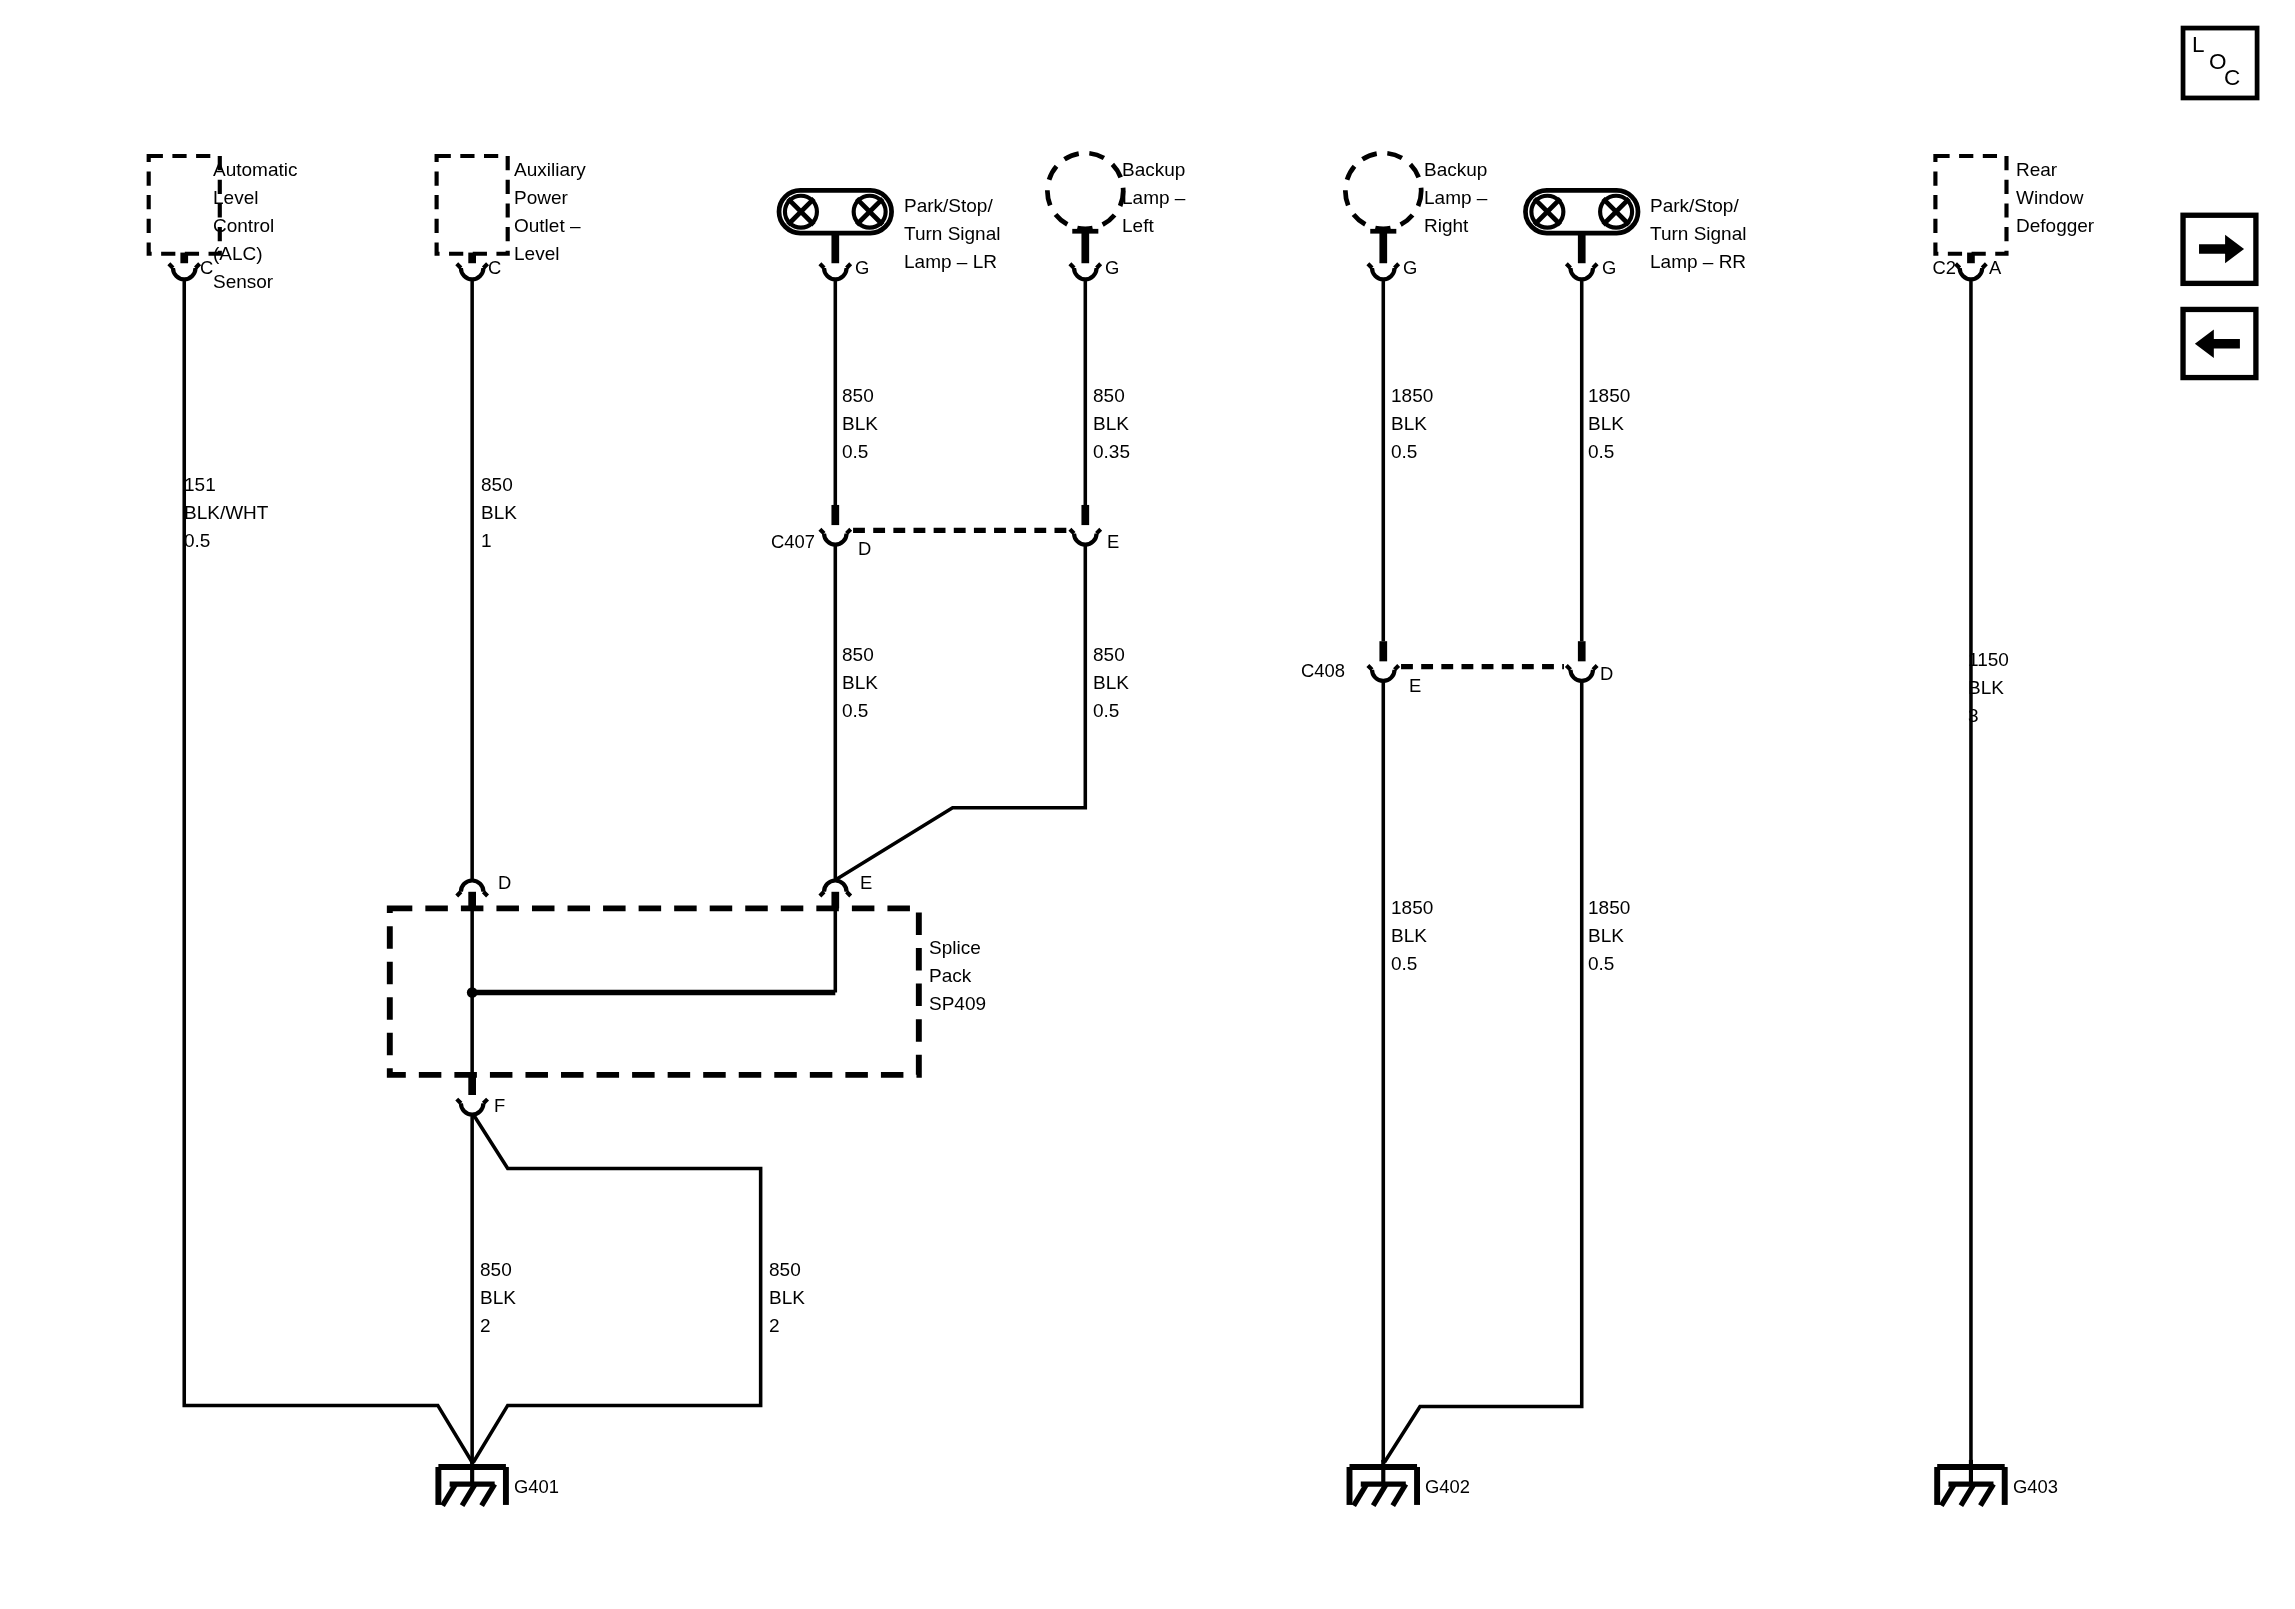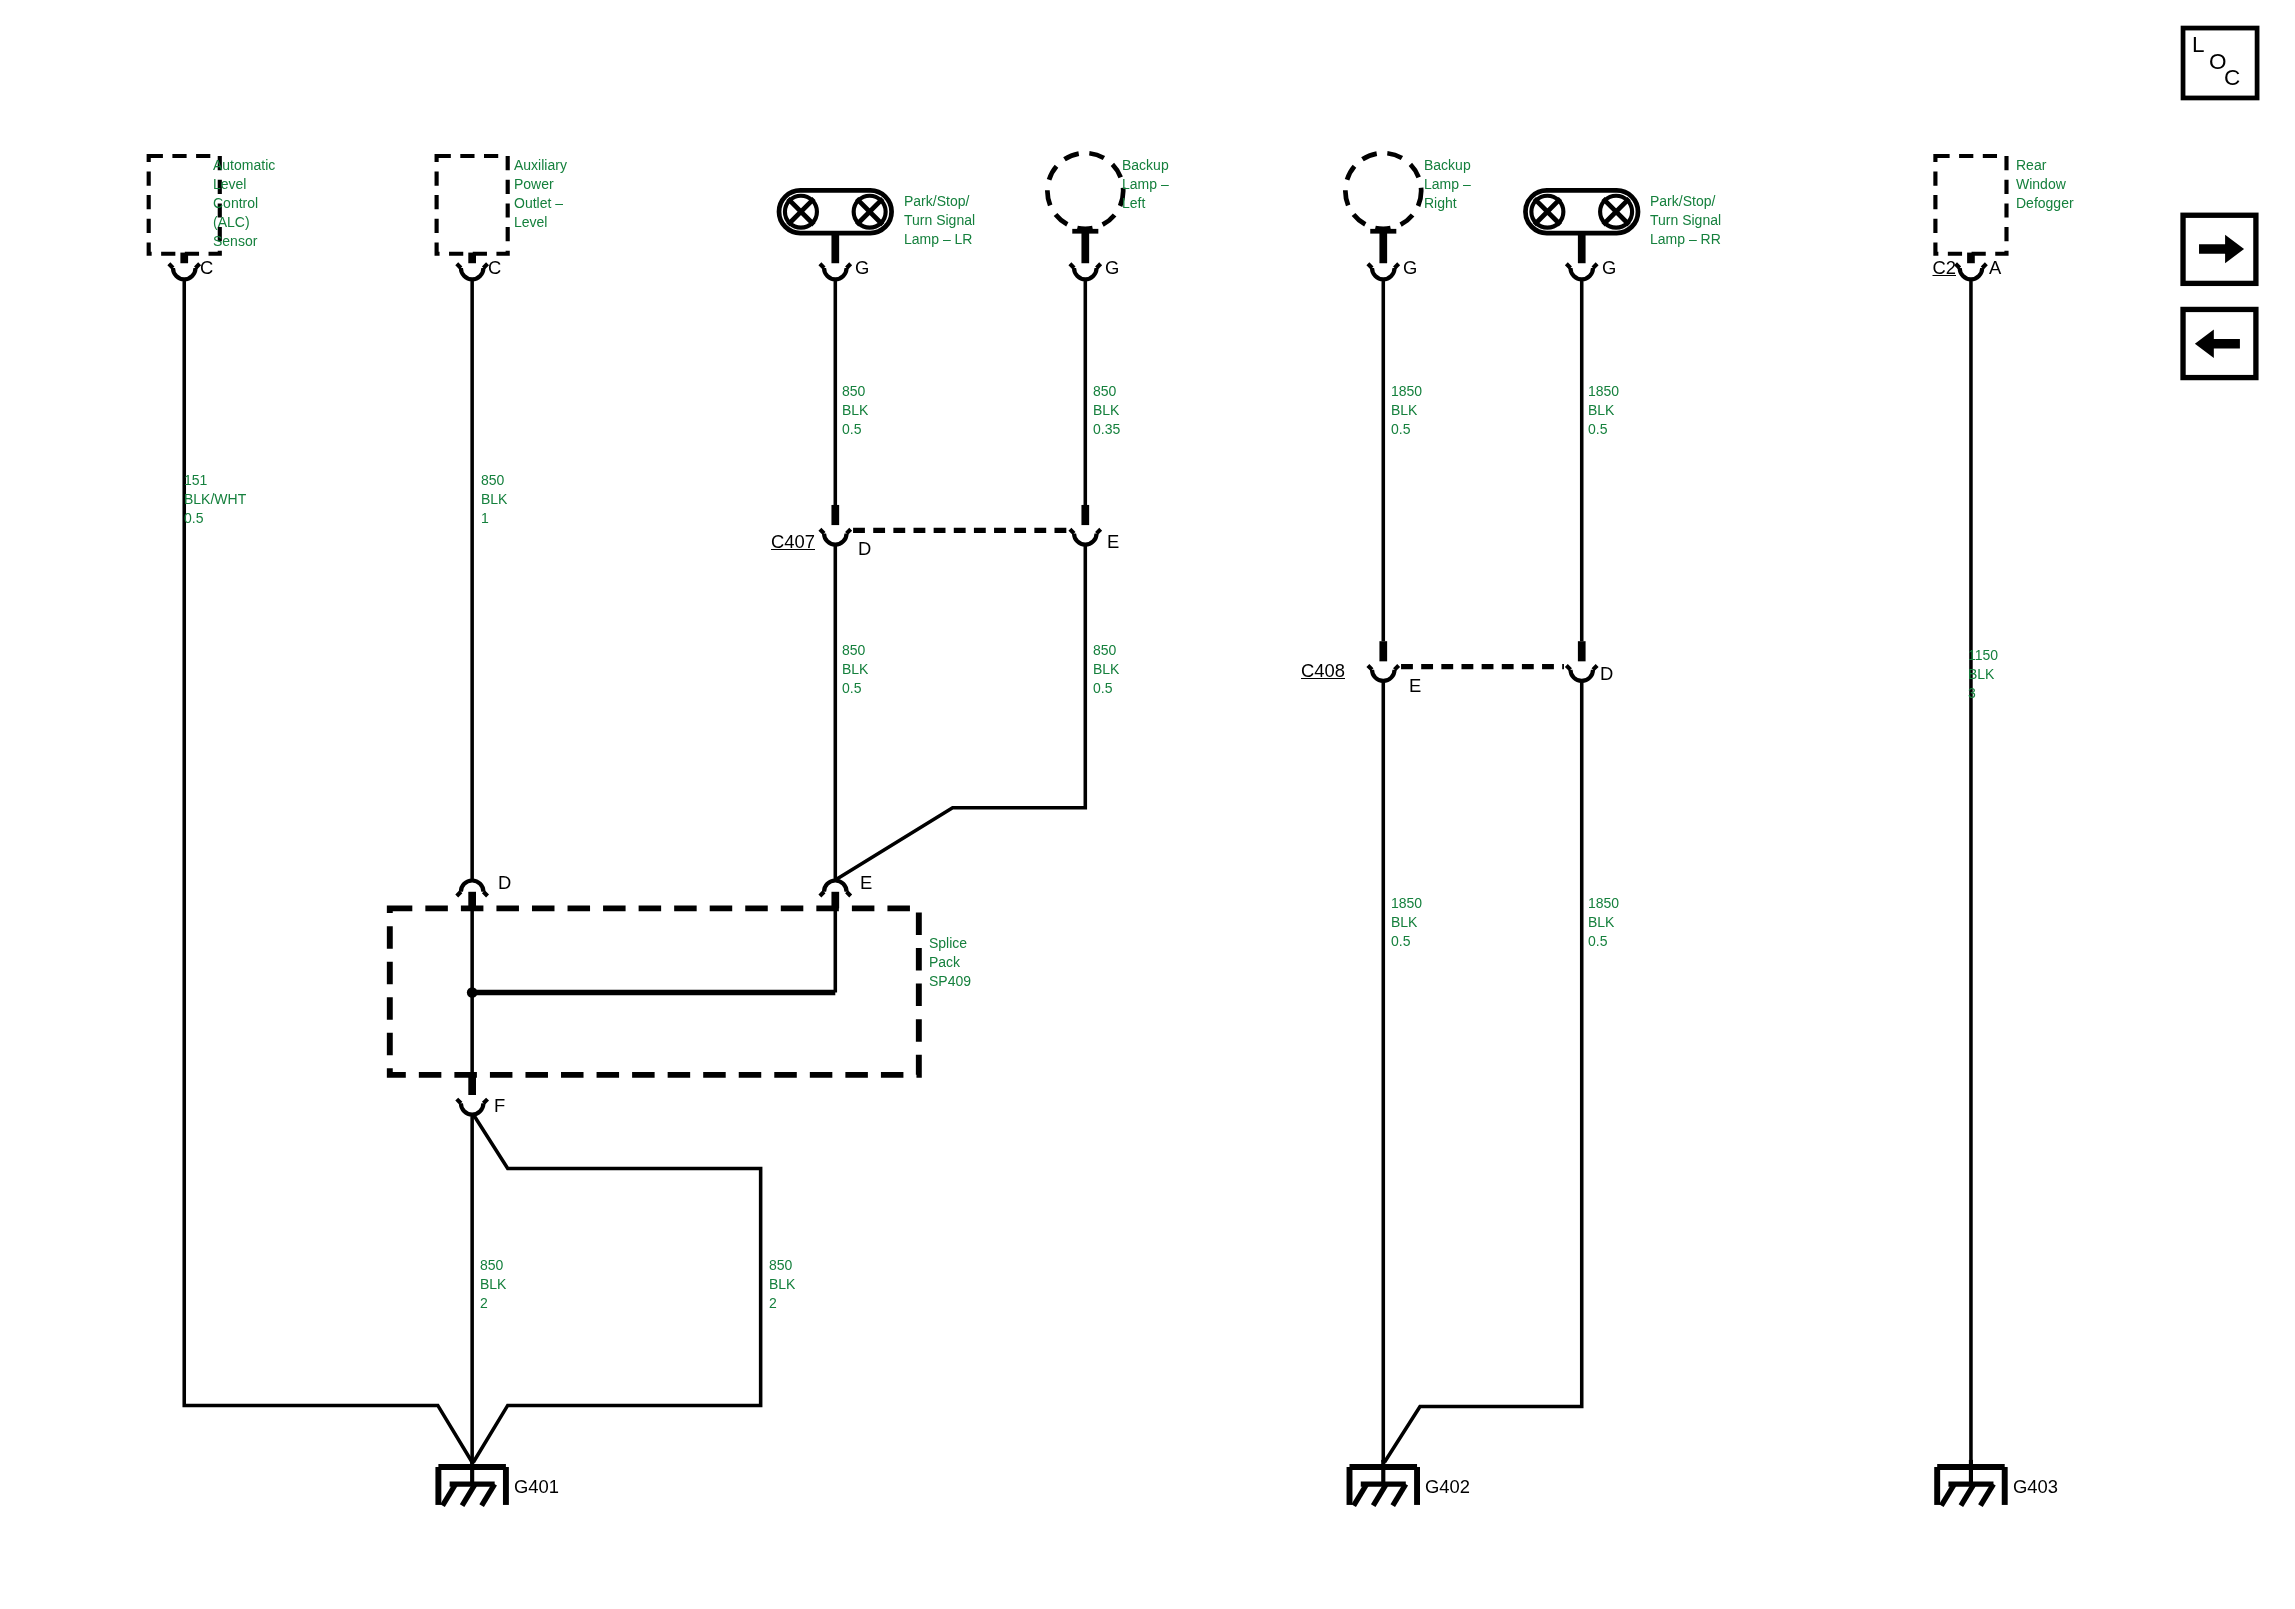--- a/index.html
+++ b/index.html
@@ -1,21 +1,21 @@
 <!DOCTYPE html>
 <html style="font-size:9.5px"><head>
 <meta charset="utf-8">
 <style>
   html,body{margin:0;padding:0;background:#ffffff;}
   .canvas{position:relative;width:2295px;height:1610px;background:#ffffff;
           font-family:"Liberation Sans",sans-serif;color:#000;overflow:hidden;}
   svg{position:absolute;left:0;top:0;}
-  .lbl{position:absolute;white-space:pre-line;font-size:14px;line-height:19px;color:#15803d;}
+  .lbl{position:absolute;white-space:pre-line;font-size:19px;line-height:28px;color:#000000;}
   .pin{position:absolute;font-size:18.4px;line-height:18.4px;color:#000;}
-  .rt{text-align:right;text-decoration:underline;}
+  .rt{text-align:right;}
   .loc-letter{position:absolute;font-size:22.5px;line-height:22.5px;font-weight:400;color:#000;}
 </style>
 </head>
 <body>
 
 <div class="canvas">
 
 <svg width="2295" height="1610" viewBox="0 0 3874 2717">
   <defs>
 

